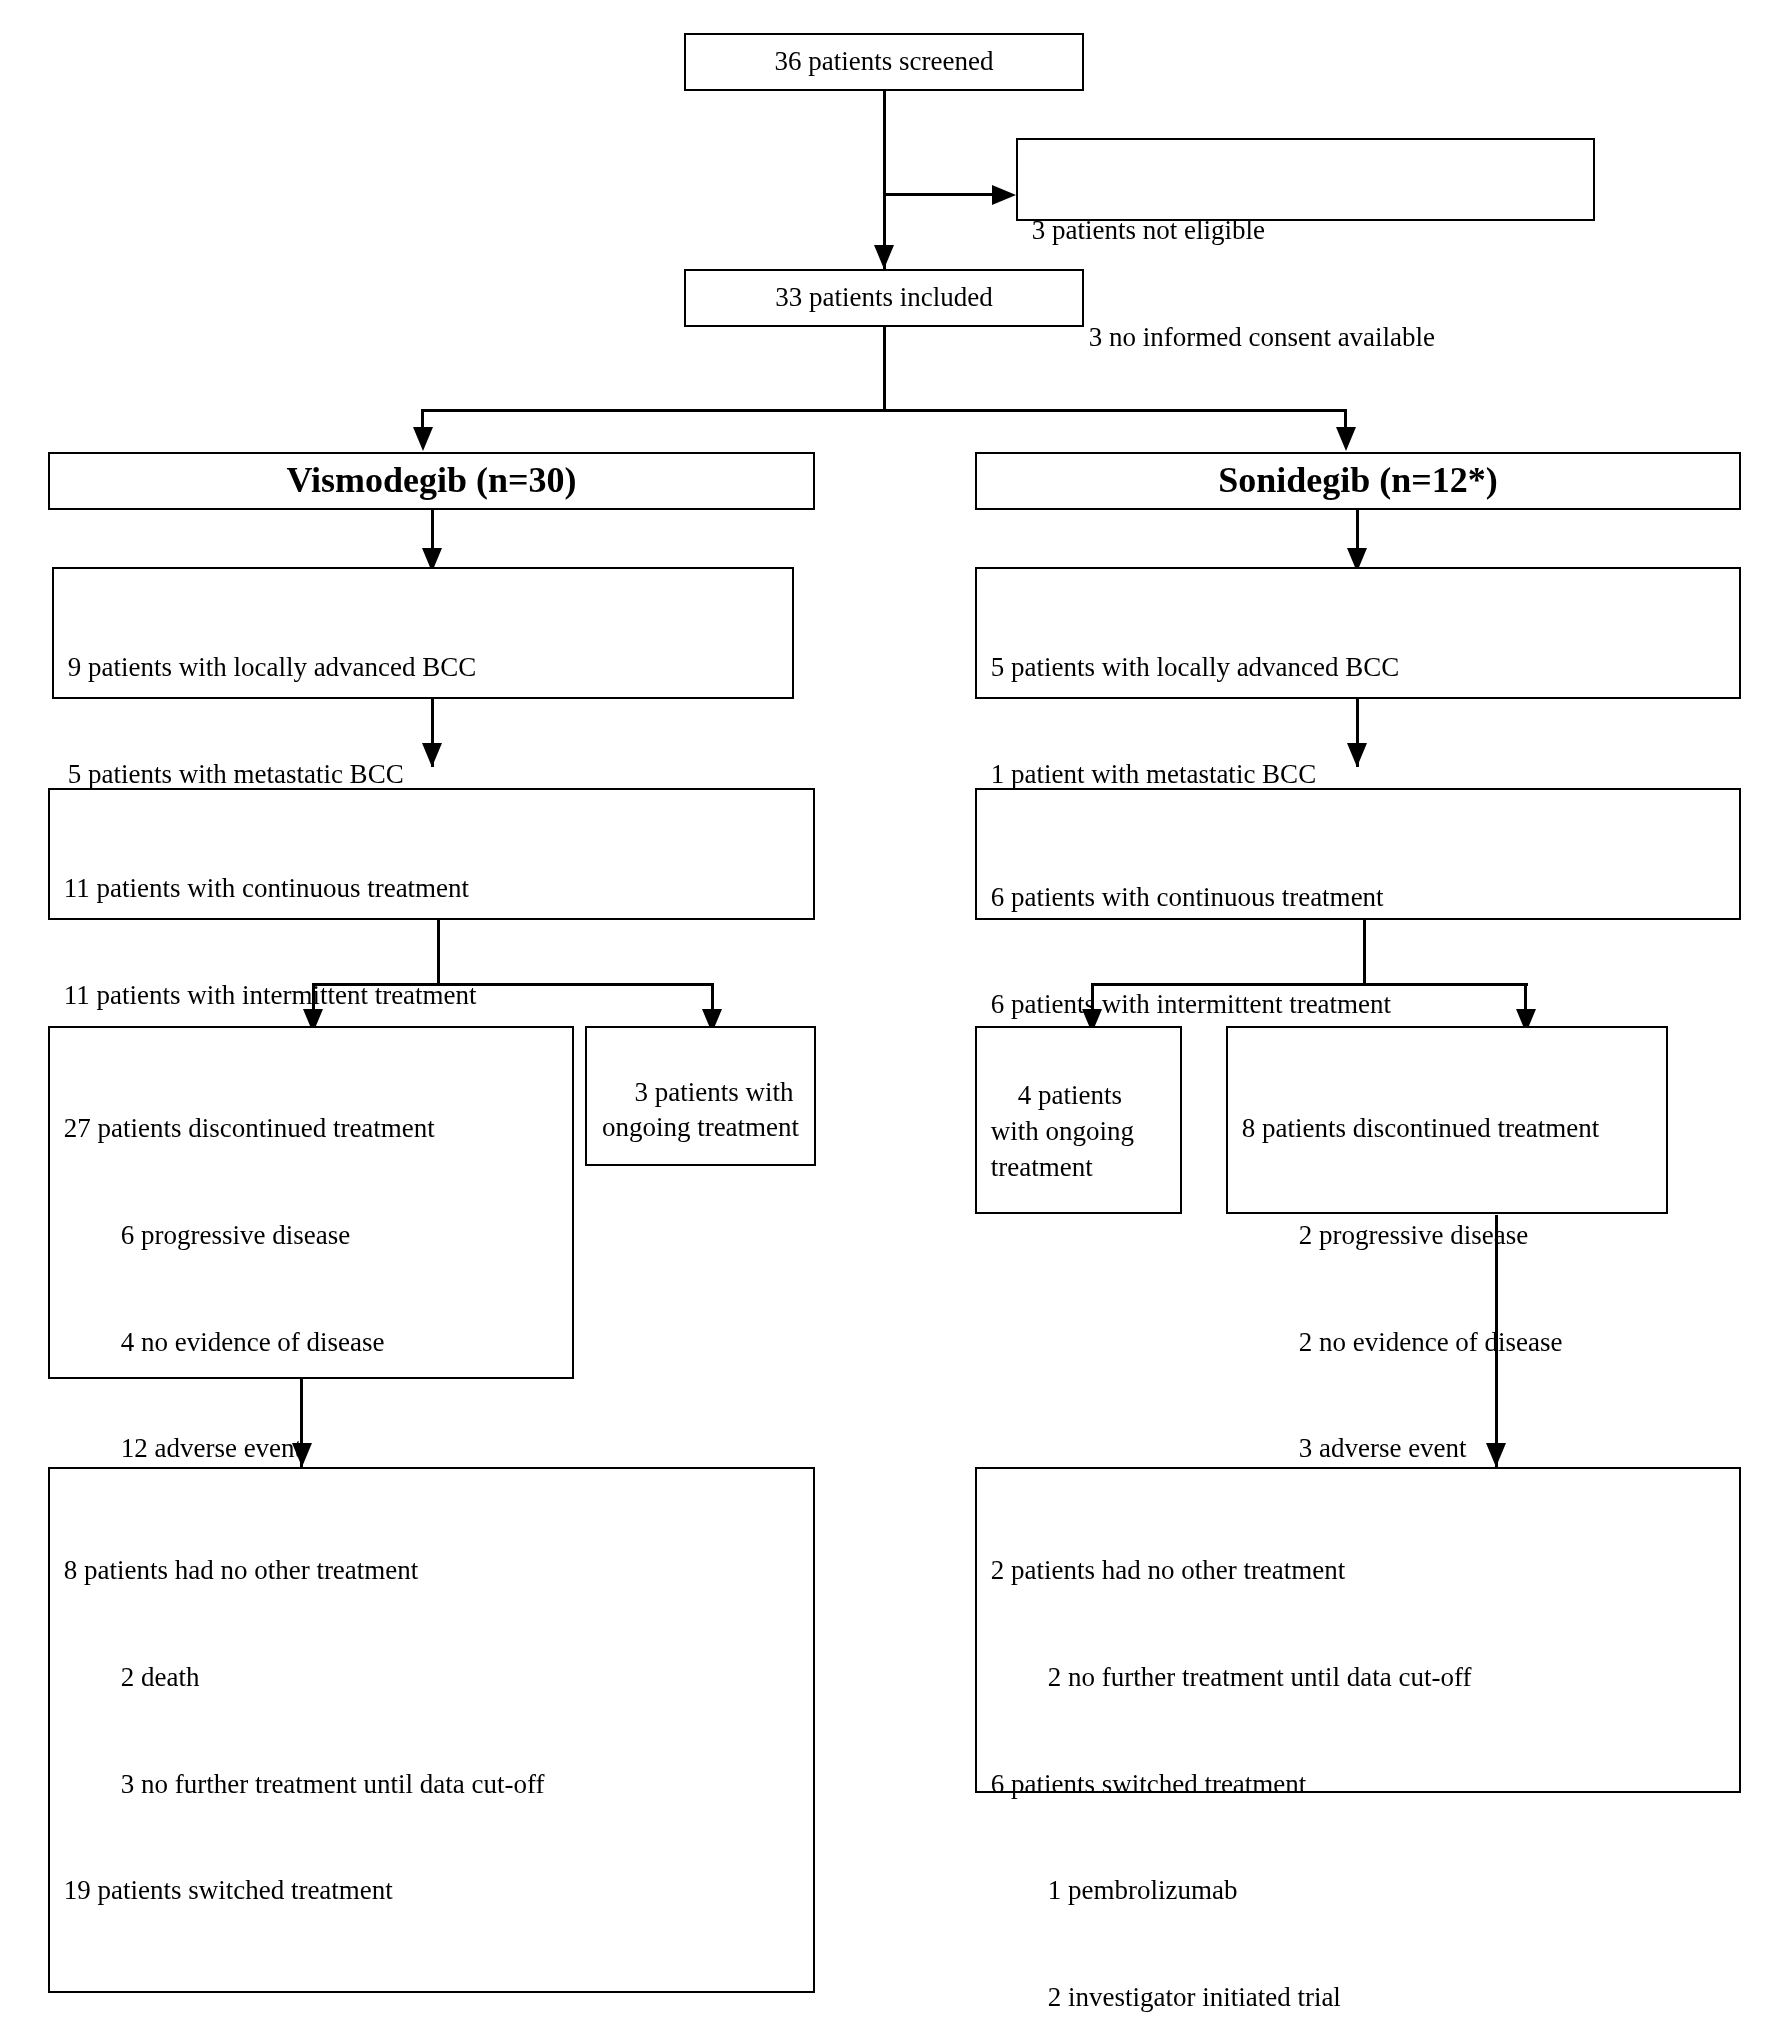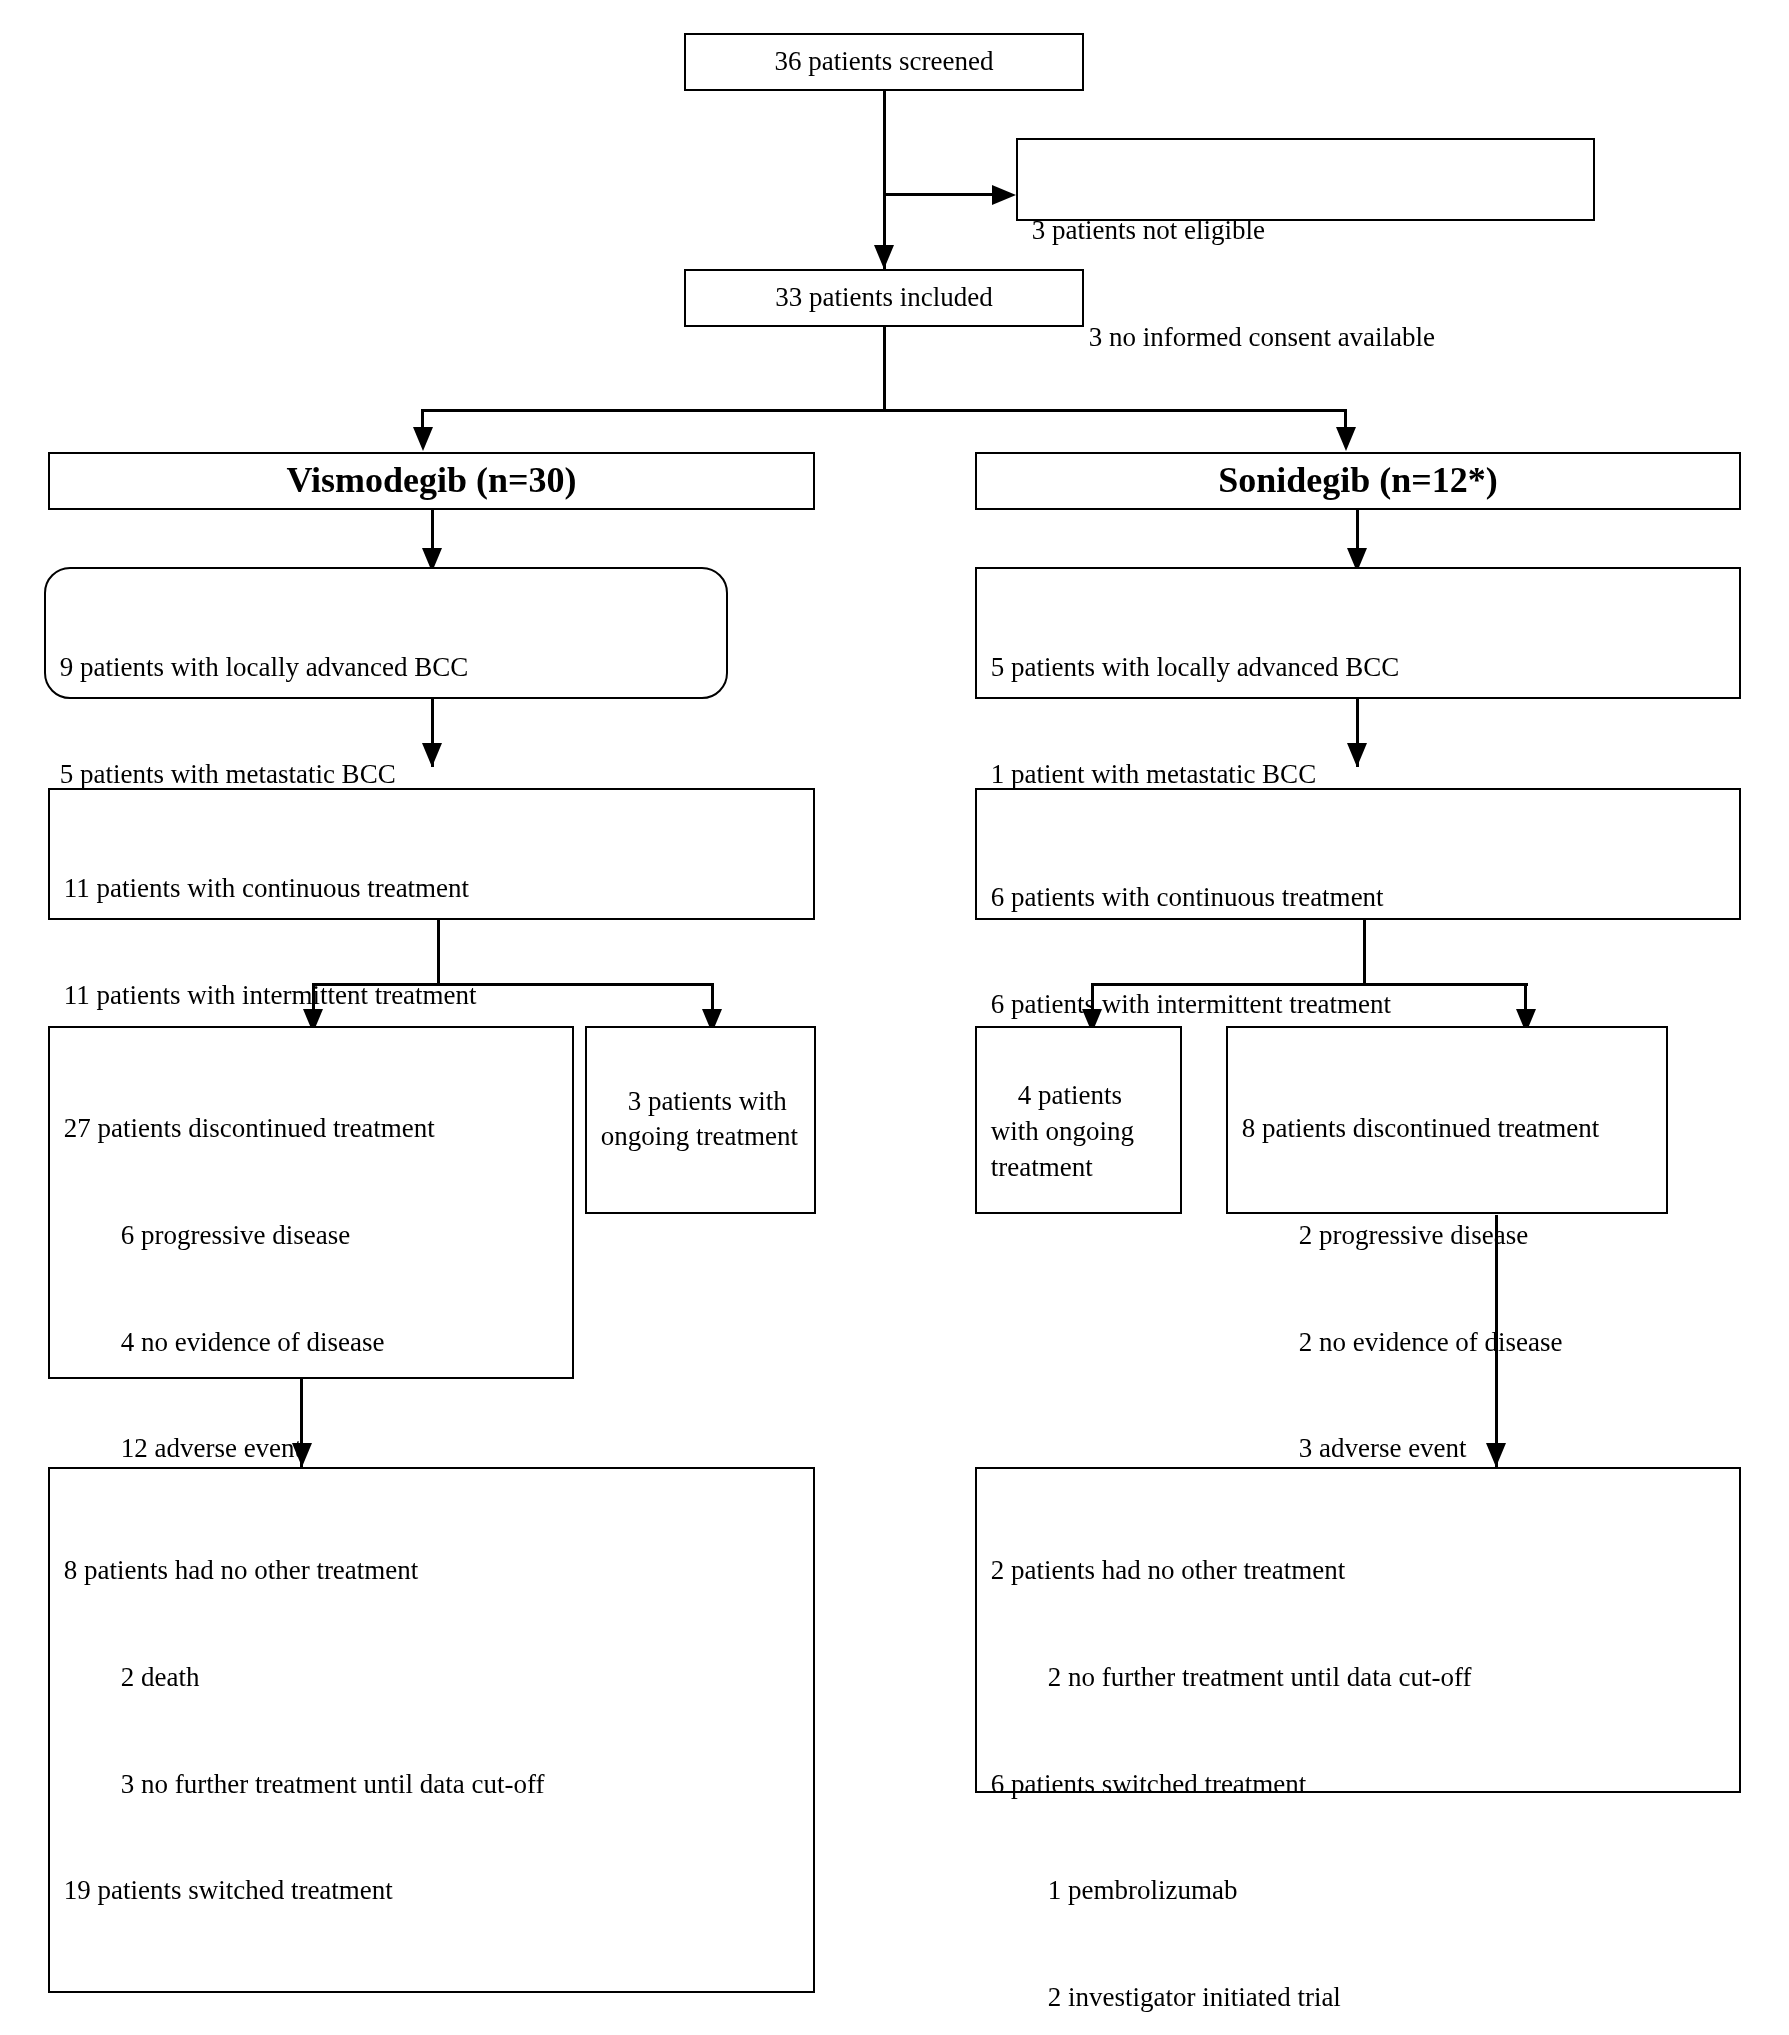--- a/index.html
+++ b/index.html
@@ -96,21 +96,21 @@
   </div>
   <div class="line-v" style="left:431px; top:509px; height:63px;"></div>
   <div class="arrow-down" style="left:422px; top:548px;"></div>
 
   <div class="box center header" style="left:975px; top:452px; width:766px; height:58px;">
     <span>Sonidegib (n=12*)</span>
   </div>
   <div class="line-v" style="left:1356px; top:509px; height:63px;"></div>
   <div class="arrow-down" style="left:1347px; top:548px;"></div>
 
-  <div class="box" style="left:44px; top:567px; width:684px; height:132px;border-radius:26px;">
+  <div class="box" style="left:52px; top:567px; width:742px; height:132px;">
     <span class="line">9 patients with locally advanced BCC</span>
     <span class="line">5 patients with metastatic BCC</span>
     <span class="line">16 patients with multiple BCCs</span>
   </div>
   <div class="line-v" style="left:431px; top:699px; height:68px;"></div>
   <div class="arrow-down" style="left:422px; top:743px;"></div>
 
   <div class="box" style="left:975px; top:567px; width:766px; height:132px;">
     <span class="line">5 patients with locally advanced BCC</span>
     <span class="line">1 patient with metastatic BCC</span>
@@ -148,21 +148,21 @@
     <span class="line">27 patients discontinued treatment</span>
     <span class="ind1">6 progressive disease</span>
     <span class="ind1">4 no evidence of disease</span>
     <span class="ind1">12 adverse event</span>
     <span class="ind1">2 other malignancy</span>
     <span class="ind1">1 patient wish</span>
     <span class="ind1">1 physician decision</span>
     <span class="ind1">1 lost to follow-up</span>
   </div>
 
-  <div class="box" style="left:585px; top:1026px; width:231px; height:188px; padding-top:20px;">
+  <div class="box" style="left:585px; top:1026px; width:231px; height:140px; padding-top:11px;text-align:center;">
     <span>3 patients with ongoing treatment</span>
   </div>
 
   <div class="line-v" style="left:300px; top:1379px; height:88px;"></div>
   <div class="arrow-down" style="left:292px; top:1443px;"></div>
 
   <div class="box" style="left:975px; top:1026px; width:207px; height:188px; padding-top:14.7px;">
     <span>4 patients with ongoing treatment</span>
   </div>
 

